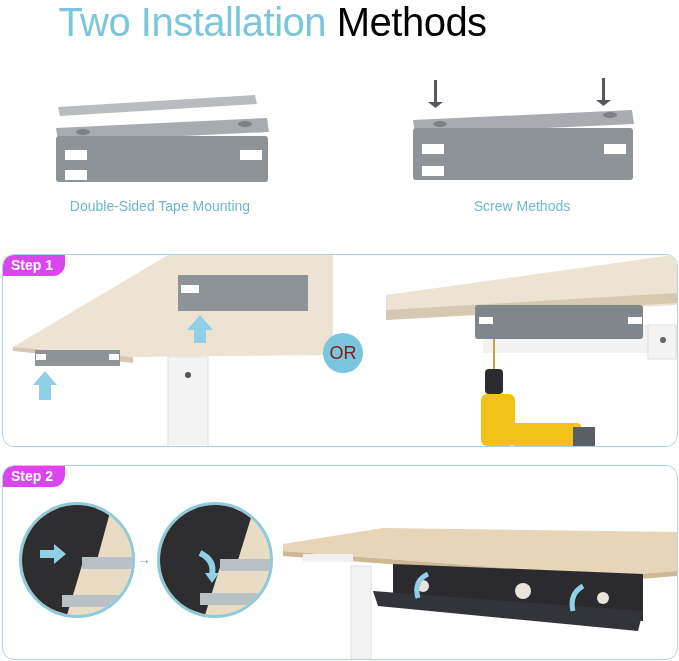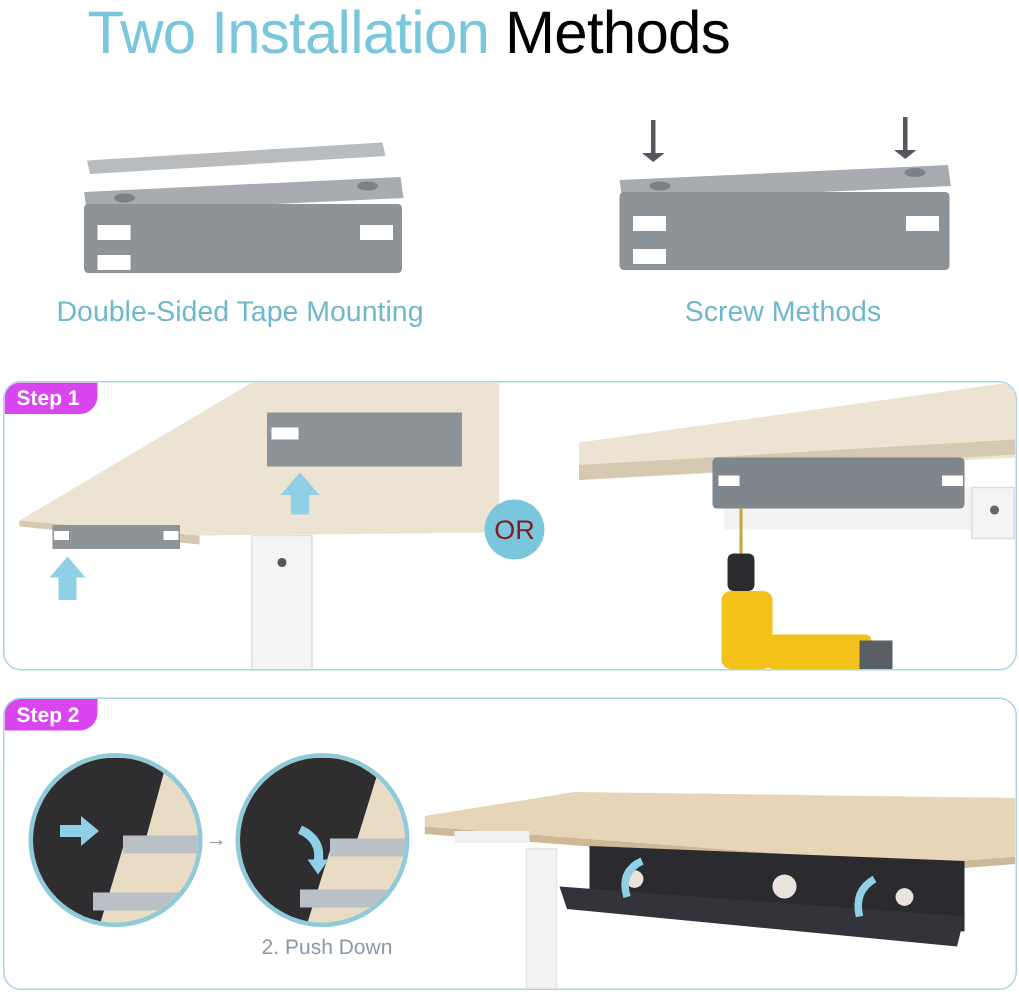--- a/index.html
+++ b/index.html
@@ -1,21 +1,21 @@
 <!DOCTYPE html>
 <html><head>
 <meta charset="utf-8">
 <style>
   html,body{margin:0;padding:0;background:#fff;}
   body{width:679px;height:661px;position:relative;overflow:hidden;font-family:"Liberation Sans",sans-serif;}
   .abs{position:absolute;}
   .title{top:0;left:0;width:545px;text-align:center;font-size:40px;font-weight:normal;line-height:44px;letter-spacing:-0.5px;}
   .title .accent{color:#7ac6dc;}
   .title .dark{color:#000;}
-  .method-label{font-size:19px;color:#6fb8cc;text-align:center;}
+  .method-label{font-size:14px;color:#6fb8cc;text-align:center;}
   .panel{border:1.5px solid #a9d6e0;border-radius:12px;background:#fff;overflow:hidden;}
   .step-tag{position:absolute;left:0;top:0;background:#d946ef;color:#fff;font-weight:bold;font-size:14px;padding:2px 12px 3px 8px;border-radius:10px 0 12px 0;}
   .or-badge{width:40px;height:40px;border-radius:50%;background:#7ac6dc;color:#7f1d1d;font-size:18px;display:flex;align-items:center;justify-content:center;text-align:right;}
   .sub-label{font-size:14px;color:#8a9aa6;text-align:center;}
   .circle{border-radius:50%;border:3px solid #8fcada;overflow:hidden;background:#e8dcc4;}
 </style>
 </head>
 <body>
 
 <div class="abs title">
@@ -118,21 +118,20 @@
     <svg width="110" height="110" viewBox="0 0 110 110">
       <polygon points="0,0 95,0 78,55 60,62 45,110 0,110" fill="#2e2e31"></polygon>
       <rect x="60" y="54" width="50" height="12" fill="#b9c0c6"></rect>
       <rect x="40" y="88" width="70" height="12" fill="#b9c0c6"></rect>
       <g>
           <path d="M40,48 Q55,55 52,70" stroke="#8fd0e6" stroke-width="6" fill="none"></path>
           <polygon points="45,68 59,68 52,78" fill="#8fd0e6"></polygon>
         </g>
     </svg>
   </div>
-  <div class="abs sub-label" style="left:150px;top:157px;width:130px;">2. Push Down</div>
 
   <svg class="abs" style="left:280px;top:40px;" width="394" height="153" viewBox="0 0 394 153">
     <polygon points="0,38 100,22 394,26 394,65 330,70 0,45" fill="#e6d5b7"></polygon>
     <polygon points="0,45 330,70 394,65 394,70 330,75 0,50" fill="#cdb995"></polygon>
     <rect x="68" y="60" width="20" height="93" fill="#f3f3f3" stroke="#e2e2e2"></rect>
     <rect x="20" y="48" width="50" height="8" fill="#f0f0f0"></rect>
     <polygon points="110,58 360,68 360,115 110,95" fill="#2b2b2f"></polygon>
     <polygon points="90,85 360,105 355,125 95,100" fill="#33343a"></polygon>
     <circle cx="140" cy="80" r="6" fill="#e8e4dc"></circle>
     <circle cx="240" cy="85" r="8" fill="#e8e4dc"></circle>

